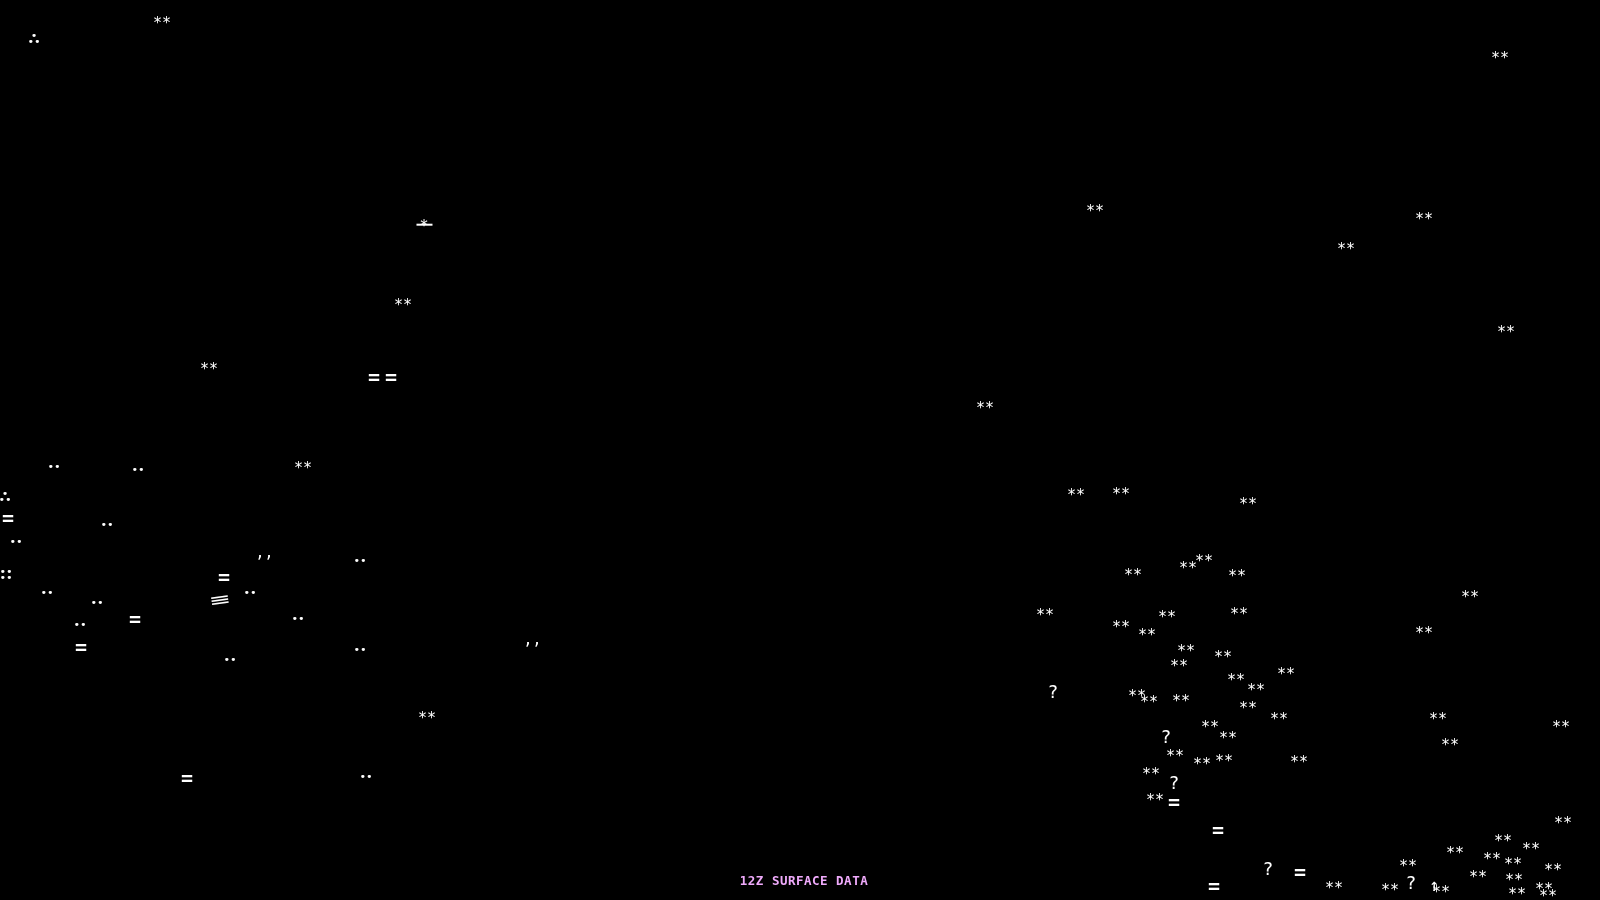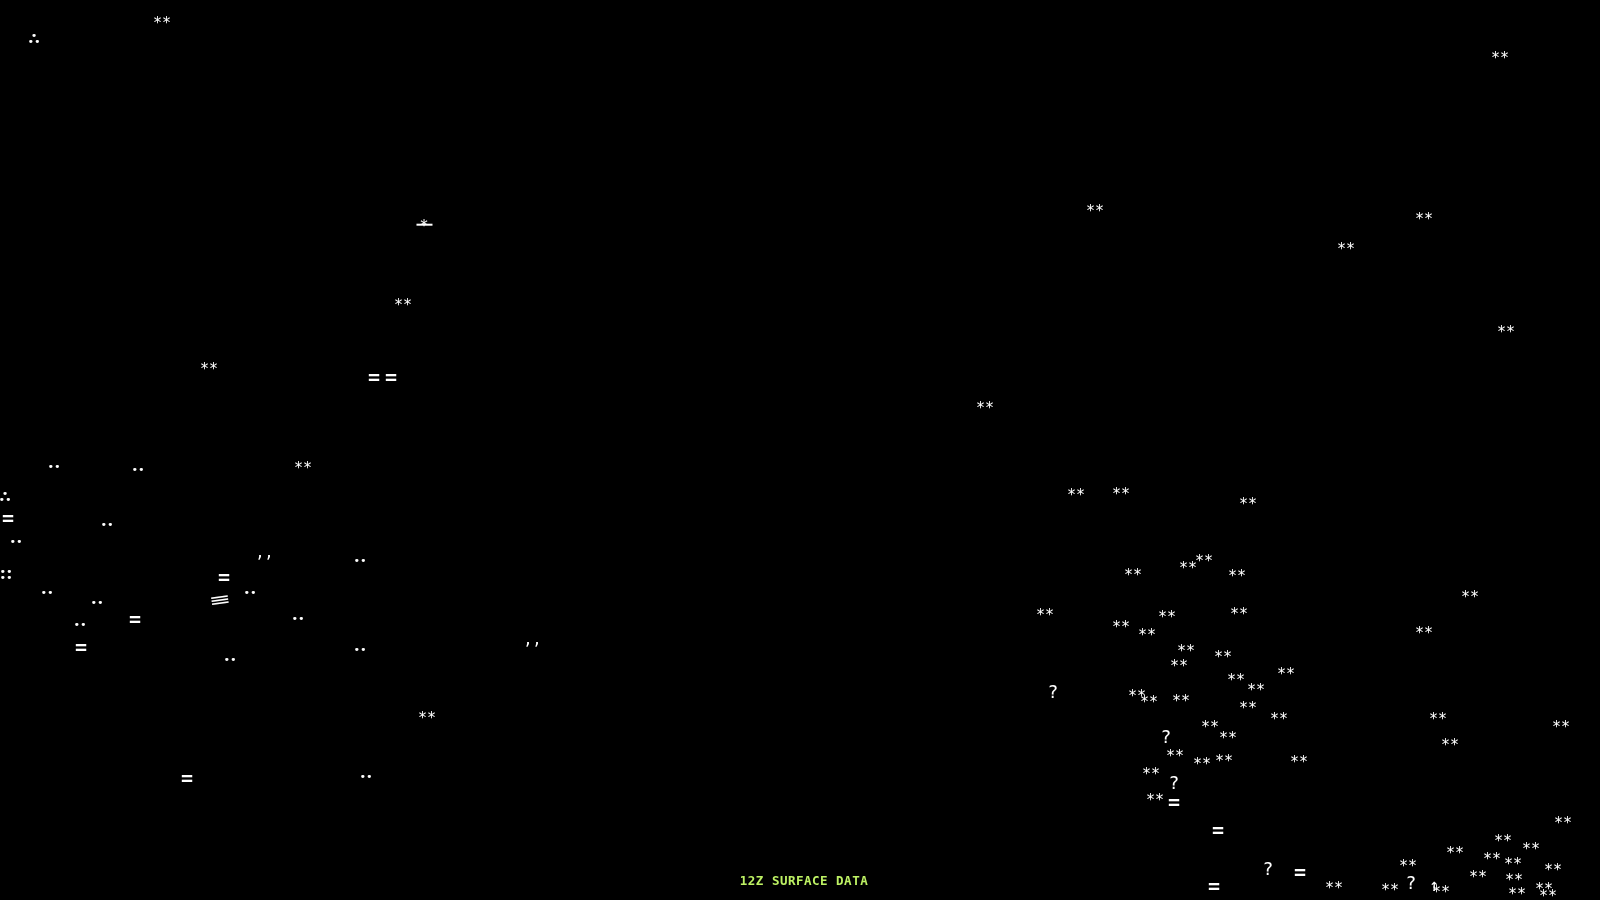--- a/index.html
+++ b/index.html
@@ -154,14 +154,14 @@
       <span class="sym t-question" style="left: 1411px; top: 883px; color: rgb(255, 255, 255);">?</span>
       <span class="sym t-arrow-up" style="left: 1434px; top: 885px; color: rgb(255, 255, 255);">↑</span>
       <span class="sym t-fog" style="left: 1214px; top: 887px; color: rgb(255, 255, 255);">=</span>
       <span class="sym t-snow-pair" style="left: 1334px; top: 887px; color: rgb(255, 255, 255);">**</span>
       <span class="sym t-snow-pair" style="left: 1390px; top: 889px; color: rgb(255, 255, 255);">**</span>
       <span class="sym t-snow-pair" style="left: 1441px; top: 891px; color: rgb(255, 255, 255);">**</span>
       <span class="sym t-snow-pair" style="left: 1517px; top: 893px; color: rgb(255, 255, 255);">**</span>
       <span class="sym t-snow-pair" style="left: 1544px; top: 888px; color: rgb(255, 255, 255);">**</span>
       <span class="sym t-snow-pair" style="left: 1548px; top: 895px; color: rgb(255, 255, 255);">**</span>
     </div>
-  <div class="map-title" style="left: 804px; top: 880px; color: #bef264;">12Z SURFACE DATA</div>
+  <div class="map-title" style="left: 804px; top: 880px; color: #f0abfc;">12Z SURFACE DATA</div>
 </div>
 
 </body></html>

